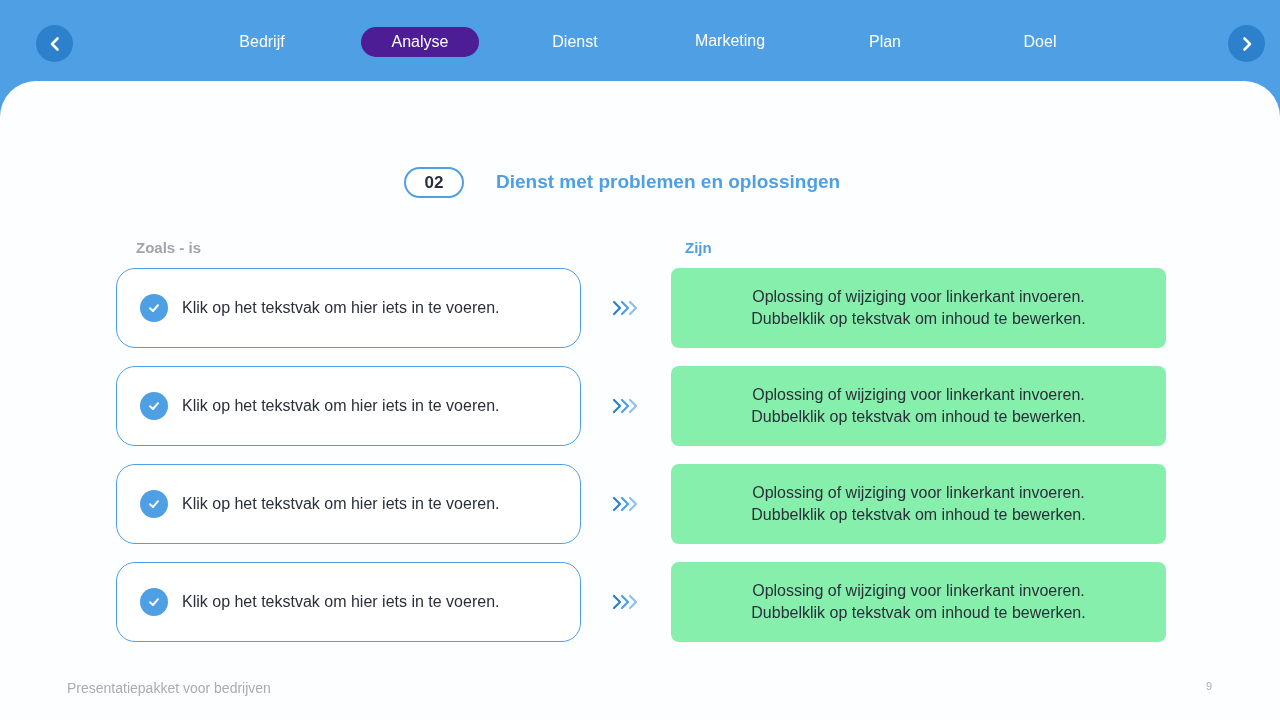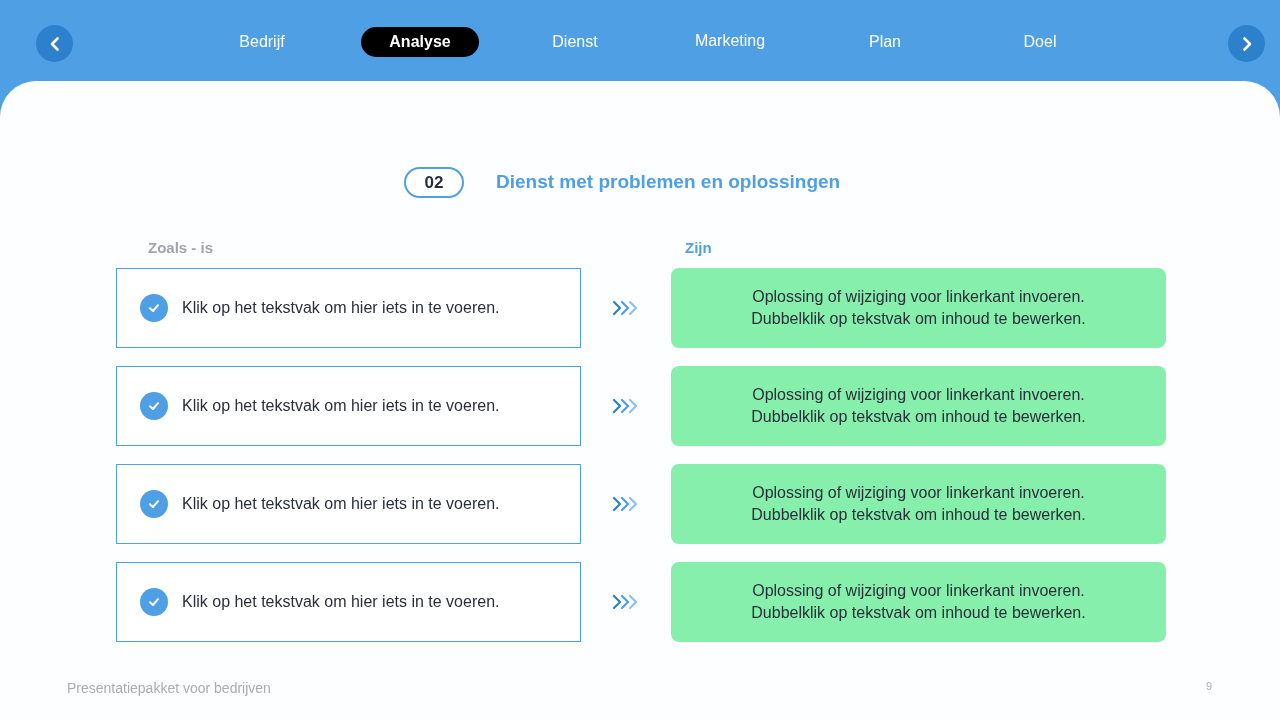--- a/index.html
+++ b/index.html
@@ -19,42 +19,42 @@
       cursor: pointer;
     }
     .nav-btn.prev { left: 26px; }
     .nav-btn.next { left: 1218px; }
     .nav-btn svg { width: 16px; height: 16px; }
     .tab {
       position: absolute; top: 27px; height: 30px; line-height: 30px;
       color: #ffffff; font-size: 16px; text-align: center; border-radius: 15px;
       cursor: pointer;
     }
-    .tab.active { background: #000000; font-weight: bold; }
+    .tab.active { background: #4c1d95; font-weight: normal; }
     .sheet {
       position: absolute; left: 0; top: 81px; width: 1280px; height: 639px;
       background: #fdfeff; border-radius: 36px 36px 0 0;
     }
     .badge {
       position: absolute; left: 404px; top: 167px; width: 60px; height: 31px;
       border: 2px solid #4f9fe5; border-radius: 16px; background: #fff;
       font-size: 17px; font-weight: bold; color: #2a2f3a; text-align: center; line-height: 27px;
     }
     .page-title {
       position: absolute; left: 496px; top: 171px; font-size: 19px; font-weight: bold; color: #4f9fe5;
     }
     .col-label {
       position: absolute; top: 239px; font-size: 15px; font-weight: bold;
     }
-    .col-label.left { left: 148px; color: #a0a4ab; }
+    .col-label.left { left: 136px; color: #a0a4ab; }
     .col-label.right { left: 685px; color: #4f9fe5; }
     .row { position: absolute; left: 0; width: 1280px; height: 80px; }
     .left-box {
       position: absolute; left: 116px; top: 0; width: 465px; height: 80px;
-      border: 1.5px solid #4f9fe5; border-radius: 0; background: #fff;
+      border: 1.5px solid #4f9fe5; border-radius: 19px; background: #fff;
       display: flex; align-items: center; cursor: text;
     }
     .check {
       margin-left: 23px; width: 28px; height: 28px; border-radius: 50%;
       background: #4f9fe5; display: flex; align-items: center; justify-content: center; flex-shrink: 0;
     }
     .check svg { width: 14px; height: 14px; }
     .left-text { margin-left: 14px; font-size: 16px; color: #2a2f3a; }
     .arrows { position: absolute; left: 611px; top: 30px; width: 30px; height: 20px; }
     .right-box {

